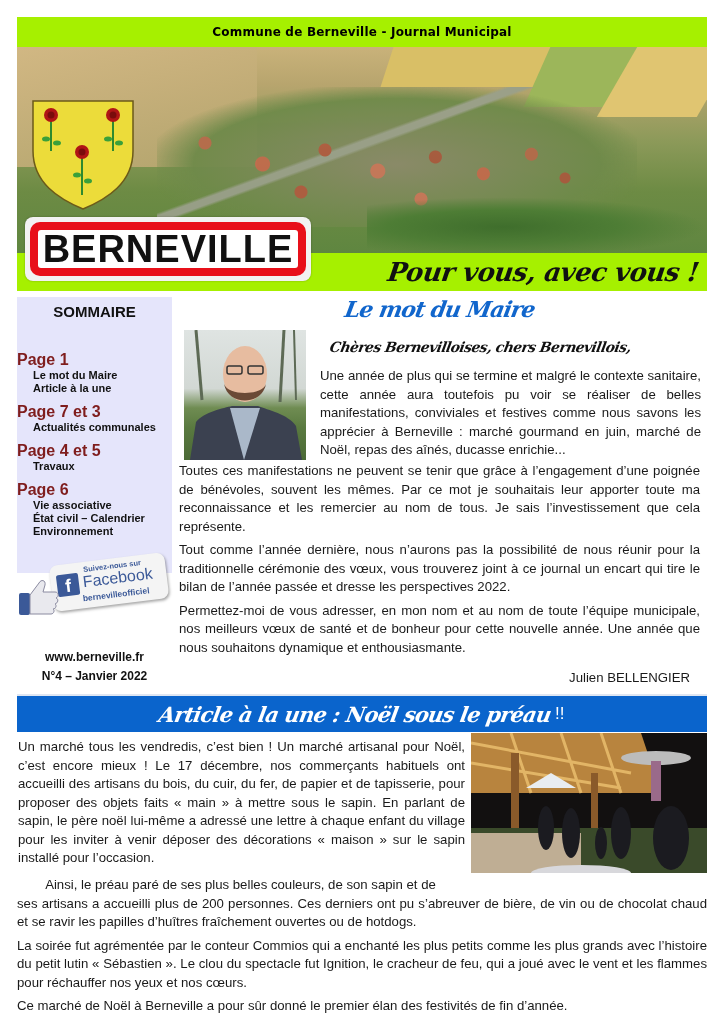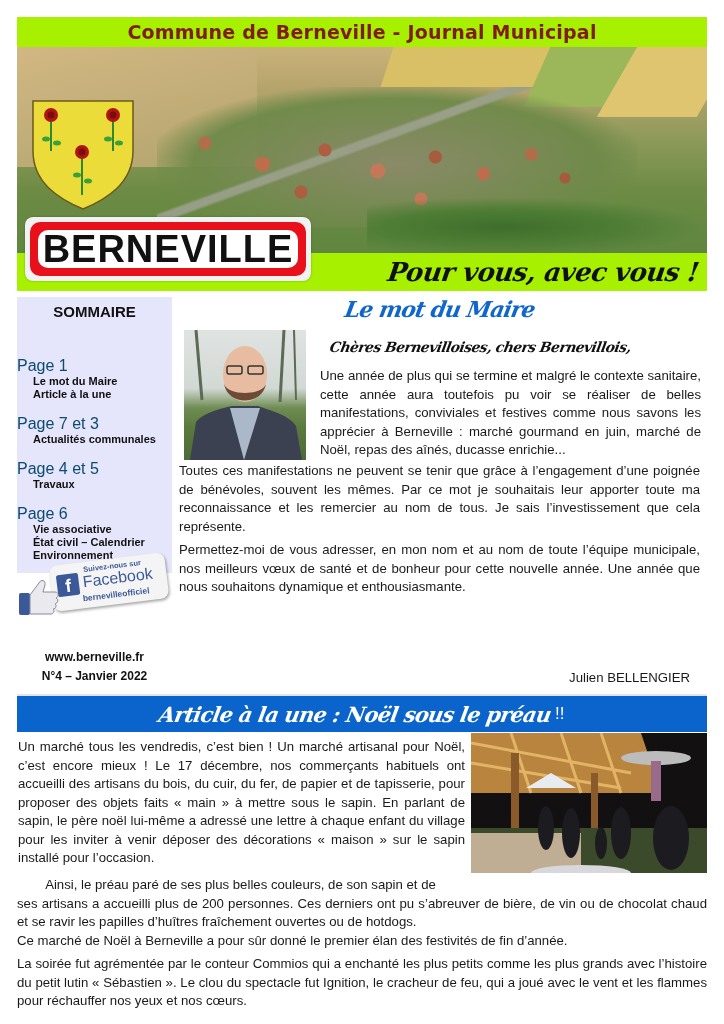--- a/index.html
+++ b/index.html
@@ -3,21 +3,21 @@
 <meta charset="utf-8">
 <style>
   html, body { margin: 0; padding: 0; background: #ffffff; }
   body { width: 724px; height: 1024px; position: relative; overflow: hidden;
          font-family: "Liberation Sans", sans-serif; color: #1a1a1a; }
 
   
   .masthead { position: absolute; left: 17px; top: 17px; width: 690px; height: 274px; }
   .title-bar { position: absolute; left: 0; top: 0; width: 690px; height: 30px; background: #a6f000;
                display: flex; align-items: center; justify-content: center; }
-  .title-bar span { font-family: "DejaVu Sans", sans-serif; font-weight: bold; font-size: 19px; color: #7f1d1d; letter-spacing: 0.2px; }
+  .title-bar span { font-family: "DejaVu Sans", sans-serif; font-weight: bold; font-size: 12px; color: #000000; letter-spacing: 0.2px; }
 
   .aerial { position: absolute; left: 0; top: 30px; width: 690px; height: 206px; overflow: hidden;
             background: linear-gradient(180deg, #c9b27a 0%, #b8a56e 18%, #8d9a5a 45%, #6d8b44 70%, #5f8640 100%); }
   .field1 { position: absolute; left: 0; top: 0; width: 240px; height: 120px; background: linear-gradient(160deg,#d2b884,#b9a670); opacity: .9; }
   .field2 { position: absolute; left: 370px; top: 0; width: 170px; height: 40px; background: #d9bf66; transform: skewX(-18deg); }
   .field3 { position: absolute; left: 520px; top: 0; width: 110px; height: 60px; background: #9cb65a; transform: skewX(-24deg); }
   .field4 { position: absolute; left: 600px; top: 0; width: 100px; height: 70px; background: #e0c571; transform: skewX(-30deg); }
   .village { position: absolute; left: 140px; top: 40px; width: 480px; height: 140px;
              background:
               radial-gradient(circle at 10% 40%, #b46a4a 0 6px, transparent 7px),
@@ -32,32 +32,32 @@
               radial-gradient(circle at 85% 65%, #a85a3e 0 5px, transparent 6px),
               linear-gradient(160deg, transparent 40%, #9aa08a 41%, #9aa08a 43%, transparent 44%),
               radial-gradient(ellipse at 50% 55%, #8b8a6a 0, #6f8a4a 60%, transparent 75%);
              opacity: .95; }
   .trees { position: absolute; left: 350px; top: 150px; width: 340px; height: 60px;
            background: radial-gradient(ellipse at 40% 50%, #3f6e2c 0, #4e7d35 40%, transparent 70%); }
   .shield { position: absolute; left: 14px; top: 52px; width: 104px; height: 112px; }
   .sign { position: absolute; left: 8px; top: 200px; width: 286px; height: 64px; background: #f2f2f2; border-radius: 8px;
           box-shadow: 0 0 2px rgba(0,0,0,.3); }
   .sign-inner { position: absolute; left: 5px; top: 5px; right: 5px; bottom: 5px; background: #e8101a; border-radius: 10px; }
-  .sign-white { position: absolute; left: 8px; top: 8px; right: 8px; bottom: 8px; background: #ffffff; border-radius: 10px;
+  .sign-white { position: absolute; left: 8px; top: 8px; right: 8px; bottom: 8px; background: #ffffff; border-radius: 3px;
                 display: flex; align-items: center; justify-content: center; }
   .sign-white span { font-family: "Liberation Sans", sans-serif; font-weight: bold; font-size: 38px; color: #111; letter-spacing: 1px; }
   .green-band { position: absolute; left: 0; top: 236px; width: 690px; height: 38px; background: #a6f000; }
   .slogan { position: absolute; right: 8px; top: 240px; font-family: "DejaVu Serif", serif; font-style: italic; font-weight: bold;
             font-size: 26px; color: #111; letter-spacing: -0.5px; transform: skewX(-8deg); }
 
   
   .sidebar { position: absolute; left: 17px; top: 297px; width: 155px; height: 276px; background: #e5e5fb; }
   .som-title { position: absolute; left: 0; top: 6px; width: 155px; text-align: center; font-weight: bold; font-size: 15px; color: #111; }
   .toc { position: absolute; left: 0; top: 46px; width: 160px; }
-  .toc-page { font-weight: normal; font-size: 16px; color: #0c4a6e; line-height: 18px; margin-top: 14px; }
+  .toc-page { font-weight: bold; font-size: 16px; color: #7f1d1d; line-height: 18px; margin-top: 8px; }
   .toc-item { font-weight: bold; font-size: 11px; color: #111; line-height: 13px; padding-left: 16px; }
   .fb { position: absolute; left: -10px; top: 258px; width: 170px; height: 64px; }
   .fb-card { position: absolute; left: 44px; top: 4px; width: 116px; height: 46px; background: #f4f4f4; border-radius: 8px;
              transform: rotate(-7deg); box-shadow: 1px 2px 3px rgba(0,0,0,.35); }
   .fb-logo { position: absolute; left: 6px; top: 10px; width: 22px; height: 22px; background: #3b5998; color: #fff;
              font-weight: bold; font-size: 18px; text-align: center; line-height: 24px; border-radius: 2px; }
   .fb-t1 { position: absolute; left: 34px; top: 3px; font-size: 7.5px; font-weight: bold; color: #3b5998; }
   .fb-t2 { position: absolute; left: 32px; top: 11px; font-size: 16px; color: #3b5998; }
   .fb-t3 { position: absolute; left: 30px; top: 31px; font-size: 8.5px; font-weight: bold; color: #3b5998; }
   .thumb { position: absolute; left: 10px; top: 20px; width: 44px; height: 42px; }
@@ -194,20 +194,21 @@
     <ellipse cx="61" cy="44" rx="22" ry="28" fill="#e7bca0"></ellipse>
     <path d="M40 54 C44 76 78 76 82 54 C78 66 44 66 40 54 Z" fill="#6b4a36"></path>
     <rect x="43" y="36" width="15" height="8" rx="2" fill="none" stroke="#333" stroke-width="1.5"></rect>
     <rect x="64" y="36" width="15" height="8" rx="2" fill="none" stroke="#333" stroke-width="1.5"></rect>
   </svg>
 </div>
 <div class="greeting">Chères Bernevilloises, chers Bernevillois,</div>
 <p class="body-text p-intro">Une année de plus qui se termine et malgré le contexte sanitaire, cette année aura toutefois pu voir se réaliser de belles manifestations, conviviales et festives comme nous savons les apprécier à Berneville : marché gourmand en juin, marché de Noël, repas des aînés, ducasse enrichie...</p>
 <div class="p-rest">
   <p class="body-text">Toutes ces manifestations ne peuvent se tenir que grâce à l’engagement d’une poignée de bénévoles, souvent les mêmes. Par ce mot je souhaitais leur apporter toute ma reconnaissance et les remercier au nom de tous. Je sais l’investissement que cela représente.</p>
+  <p class="body-text">Tout comme l’année dernière, nous n’aurons pas la possibilité de nous réunir pour la traditionnelle cérémonie des vœux, vous trouverez joint à ce journal un encart qui tire le bilan de l’année passée et dresse les perspectives 2022.</p>
   <p class="body-text">Permettez-moi de vous adresser, en mon nom et au nom de toute l’équipe municipale, nos meilleurs vœux de santé et de bonheur pour cette nouvelle année. Une année que nous souhaitons dynamique et enthousiasmante.</p>
 </div>
 <div class="signature">Julien BELLENGIER</div>
 
 <div class="banner">
   <span class="banner-title">Article à la une : Noël sous le préau</span>
   <span class="banner-excl">!!</span>
 </div>
 
 <div class="event-photo">
@@ -232,15 +233,15 @@
     <ellipse cx="110" cy="140" rx="50" ry="8" fill="#d8d8dc"></ellipse>
   </svg>
 </div>
 
 <p class="body-text a-intro">Un marché tous les vendredis, c’est bien ! Un marché artisanal pour Noël, c’est encore mieux ! Le 17 décembre, nos commerçants habituels ont accueilli des artisans du bois, du cuir, du fer, de papier et de tapisserie, pour proposer des objets faits « main » à mettre sous le sapin. En parlant de sapin, le père noël lui-même a adressé une lettre à chaque enfant du village pour les inviter à venir déposer des décorations « maison » sur le sapin installé pour l’occasion.</p>
 <div class="a-rest">
   <p class="body-text" style="margin-bottom:0">
     <span class="a-wrap-line" style="display:block">Ainsi, le préau paré de ses plus belles couleurs, de son sapin et de</span>
     <span style="display:block">ses artisans a accueilli plus de 200 personnes. Ces derniers ont pu s’abreuver de bière, de vin ou de chocolat chaud et se ravir les papilles d’huîtres fraîchement ouvertes ou de hotdogs.</span>
   </p>
+  <p class="body-text" style="margin-top:5px">La soirée fut agrémentée par le conteur Commios qui a enchanté les plus petits comme les plus grands avec l’histoire du petit lutin « Sébastien ». Le clou du spectacle fut Ignition, le cracheur de feu, qui a joué avec le vent et les flammes pour réchauffer nos yeux et nos cœurs.</p>
   <p class="body-text">Ce marché de Noël à Berneville a pour sûr donné le premier élan des festivités de fin d’année.</p>
-  <p class="body-text" style="margin-top:5px">La soirée fut agrémentée par le conteur Commios qui a enchanté les plus petits comme les plus grands avec l’histoire du petit lutin « Sébastien ». Le clou du spectacle fut Ignition, le cracheur de feu, qui a joué avec le vent et les flammes pour réchauffer nos yeux et nos cœurs.</p>
 </div>
 
 </body></html>

